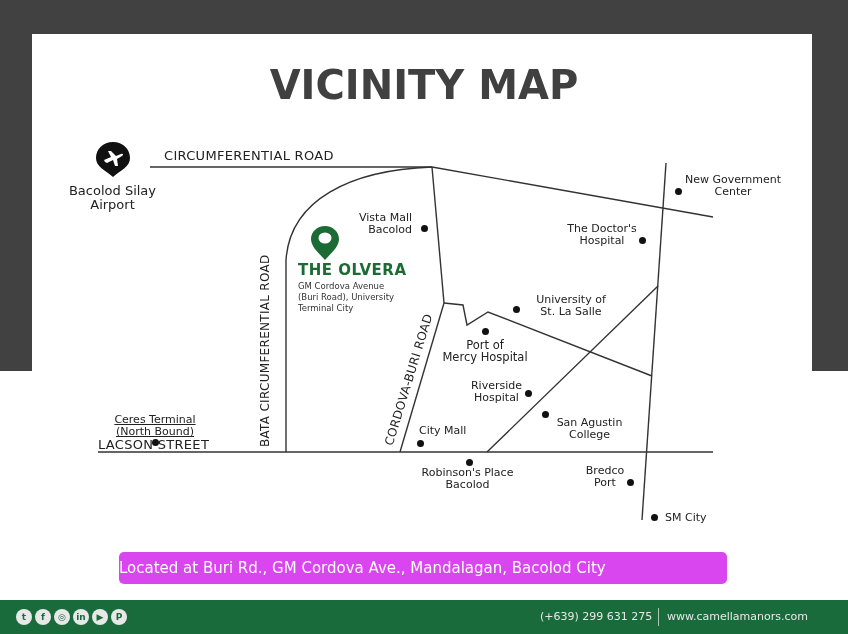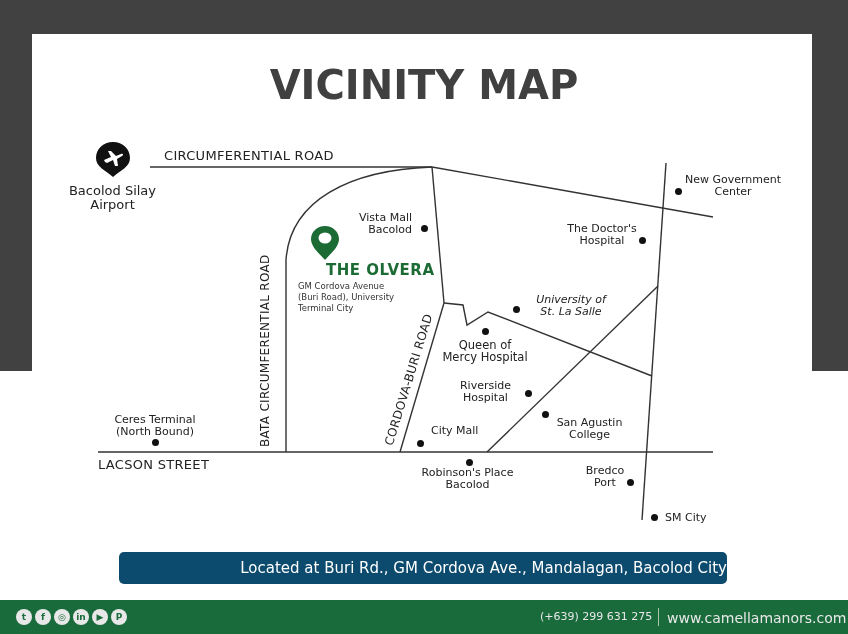--- a/index.html
+++ b/index.html
@@ -6,31 +6,31 @@
   body{width:848px;height:634px;position:relative;overflow:hidden;background:#fff;font-family:"DejaVu Sans",sans-serif;color:#222;}
   .frame-top{position:absolute;left:0;top:0;width:848px;height:371px;background:#414141;}
   .card{position:absolute;left:32px;top:34px;width:780px;height:600px;background:#fff;}
   .white-fill{position:absolute;left:0;top:371px;width:848px;height:230px;background:#fff;}
   .title{position:absolute;left:0;top:62px;width:848px;text-align:center;font-family:"DejaVu Sans",sans-serif;font-weight:bold;font-size:40px;letter-spacing:0px;color:#404040;}
   svg.map{position:absolute;left:0;top:0;}
   .lbl{position:absolute;font-size:11px;line-height:12px;color:#222;white-space:nowrap;font-family:"DejaVu Sans",sans-serif;}
   .road{position:absolute;font-size:13px;color:#222;white-space:nowrap;letter-spacing:0.3px;}
   .c{text-align:center;}
   .r{text-align:right;}
-  .olvera{position:absolute;left:298px;top:261px;font-weight:bold;font-size:15px;color:#1c6b34;letter-spacing:0.5px;margin-left:28px;}
+  .olvera{position:absolute;left:298px;top:261px;font-weight:bold;font-size:15px;color:#1c6b34;letter-spacing:0.5px;}
   .olvera-addr{position:absolute;left:298px;top:281px;font-size:8.5px;line-height:11px;color:#333;}
   .dot{position:absolute;width:7px;height:7px;border-radius:50%;background:#111;}
-  .banner{position:absolute;left:119px;top:552px;width:608px;height:32px;background:#0c4a6e;border-radius:5px;color:#fff;font-size:15px;line-height:32px;text-align:right;}
+  .banner{position:absolute;left:119px;top:552px;width:608px;height:32px;background:#d946ef;border-radius:5px;color:#fff;font-size:15px;line-height:32px;text-align:left;}
   .footer{position:absolute;left:0;top:600px;width:848px;height:34px;background:#1a6b3c;}
   .socials{position:absolute;left:16px;top:9px;display:flex;gap:3px;}
   .soc{width:16px;height:16px;border-radius:50%;background:#e8e8e8;color:#1a6b3c;font-size:9px;font-weight:bold;line-height:16px;text-align:center;}
   .handle{position:absolute;left:158px;top:10px;font-size:11px;color:#e8e8e8;margin-top:34px;}
   .phone{position:absolute;left:540px;top:10px;font-size:11px;color:#e8e8e8;}
   .sep{position:absolute;left:658px;top:8px;width:1px;height:18px;background:#a8c8b0;}
-  .web{position:absolute;left:667px;top:10px;font-size:14px;color:#e8e8e8;}
+  .web{position:absolute;left:667px;top:10px;font-size:11px;color:#e8e8e8;}
 </style>
 </head>
 <body>
 
 <div class="frame-top"></div>
 <div class="card"></div>
 <div class="white-fill"></div>
 
 <div class="title">VICINITY MAP</div>
 
@@ -61,21 +61,21 @@
   <path d="M10 20 L17 17 L14 11 L17 11 L22 16 L27 14 C29 13 30 15 28 16 L23 19 L24 26 L21 26 L19 20 L13 23 L11 22 Z" fill="#fff"></path>
 </svg>
 <div class="lbl c" style="left:55px;top:184px;width:115px;font-size:13px;line-height:14px;">
   <div>Bacolod Silay</div>
   <div>Airport</div>
 </div>
 
 <div class="road" style="left:164px;top:148px;">CIRCUMFERENTIAL ROAD</div>
 <div class="road" style="left:258px;top:447px;transform-origin:0 0;transform:rotate(-90deg);font-size:12px;">BATA CIRCUMFERENTIAL ROAD</div>
 <div class="road" style="left:382px;top:443px;transform-origin:0 0;transform:rotate(-73deg);font-size:12px;">CORDOVA-BURI ROAD</div>
-<div class="road" style="left:98px;top:457px;font-size:13px;">LACSON STREET</div>
+<div class="road" style="left:98px;top:437px;font-size:13px;">LACSON STREET</div>
 
 <svg style="position:absolute;left:309px;top:225px;" width="32" height="36" viewBox="0 0 32 36">
   <path d="M16 1 C8 1 2 7 2 14 C2 22 10 28 16 35 C22 28 30 22 30 14 C30 7 24 1 16 1 Z" fill="#1c6b34"></path>
   <ellipse cx="16" cy="13" rx="6.5" ry="5.5" fill="#fff"></ellipse>
 </svg>
 <div class="olvera">THE OLVERA</div>
 <div class="olvera-addr">
   <div>GM Cordova Avenue</div>
   <div>(Buri Road), University</div>
   <div>Terminal City</div>
@@ -92,48 +92,48 @@
     <div>Center</div>
 </div>
 <div class="dot" style="left:675px;top:188px;"></div>
 
 <div class="lbl c" style="left:552px;top:223px;width:100px;">
   <div>The Doctor's</div>
     <div>Hospital</div>
 </div>
 <div class="dot" style="left:639px;top:237px;"></div>
 
-<div class="lbl c" style="left:521px;top:294px;width:100px;font-style:italic;">
+<div class="lbl c" style="left:521px;top:294px;width:100px;">
   <div>University of</div>
     <div>St. La Salle</div>
 </div>
 <div class="dot" style="left:513px;top:306px;"></div>
 
 <div class="dot" style="left:482px;top:328px;"></div>
 <div class="lbl c" style="left:430px;top:339px;width:110px;font-size:11.5px;">
-  <div>Queen of</div>
+  <div>Port of</div>
     <div>Mercy Hospital</div>
 </div>
 
-<div class="lbl c" style="left:448px;top:380px;width:75px;">
+<div class="lbl c" style="left:459px;top:380px;width:75px;">
   <div>Riverside</div>
     <div>Hospital</div>
 </div>
 <div class="dot" style="left:525px;top:390px;"></div>
 
 <div class="lbl c" style="left:547px;top:397px;width:85px;margin-top:20px;">
   <div>San Agustin</div>
     <div>College</div>
 </div>
 <div class="dot" style="left:542px;top:411px;"></div>
 
-<div class="lbl" style="left:419px;top:425px;margin-left:12px;">City Mall</div>
+<div class="lbl" style="left:419px;top:425px;">City Mall</div>
 <div class="dot" style="left:417px;top:440px;"></div>
 
-<div class="lbl c" style="left:100px;top:414px;width:110px;">
+<div class="lbl c" style="left:100px;top:414px;width:110px;text-decoration:underline;">
   <div>Ceres Terminal</div>
     <div>(North Bound)</div>
 </div>
 <div class="dot" style="left:152px;top:439px;"></div>
 
 <div class="dot" style="left:466px;top:459px;"></div>
 <div class="lbl c" style="left:405px;top:467px;width:125px;">
   <div>Robinson's Place</div>
     <div>Bacolod</div>
 </div>

